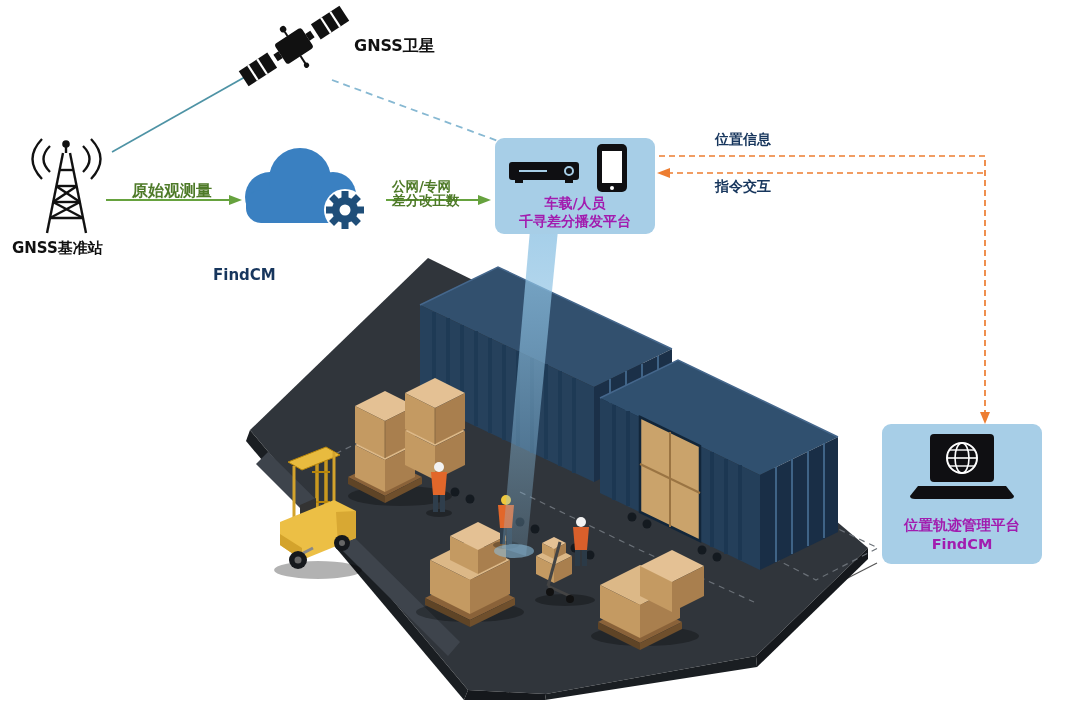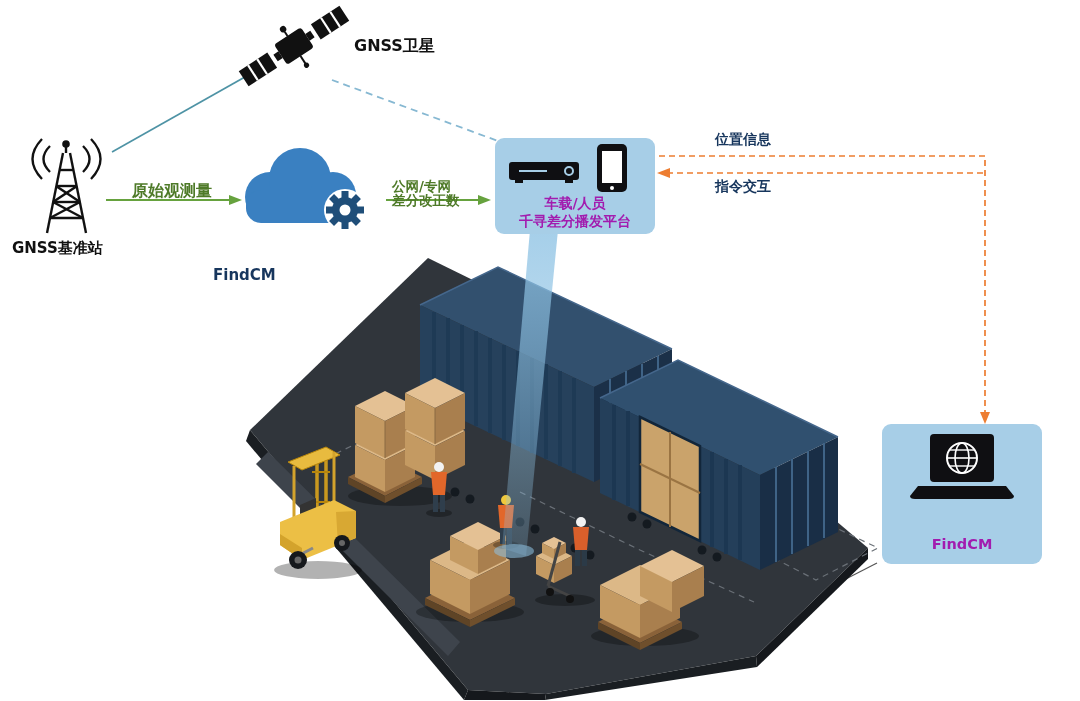--- a/index.html
+++ b/index.html
@@ -349,16 +349,17 @@
       <g>
         <rect x="48" y="2" width="64" height="48" rx="4" fill="#0f0f12"></rect>
         <circle cx="80" cy="26" r="15" fill="none" stroke="#fff" stroke-width="2"></circle>
         <ellipse cx="80" cy="26" rx="7" ry="15" fill="none" stroke="#fff" stroke-width="1.6"></ellipse>
         <line x1="65" y1="26" x2="95" y2="26" stroke="#fff" stroke-width="1.6"></line>
         <line x1="67" y1="18" x2="93" y2="18" stroke="#fff" stroke-width="1.4"></line>
         <line x1="67" y1="34" x2="93" y2="34" stroke="#fff" stroke-width="1.4"></line>
         <path d="M36,54 L124,54 L132,64 Q132,67 127,67 L33,67 Q28,67 28,64 Z" fill="#0f0f12"></path>
       </g>
     </svg>
+    <div class="boxline" style="top:92px;font-size:14.5px;">位置轨迹管理平台</div>
     <div class="boxline" style="top:112px;font-size:14.5px;">FindCM</div>
   </div>
 
 </div>
 
 </body></html>

